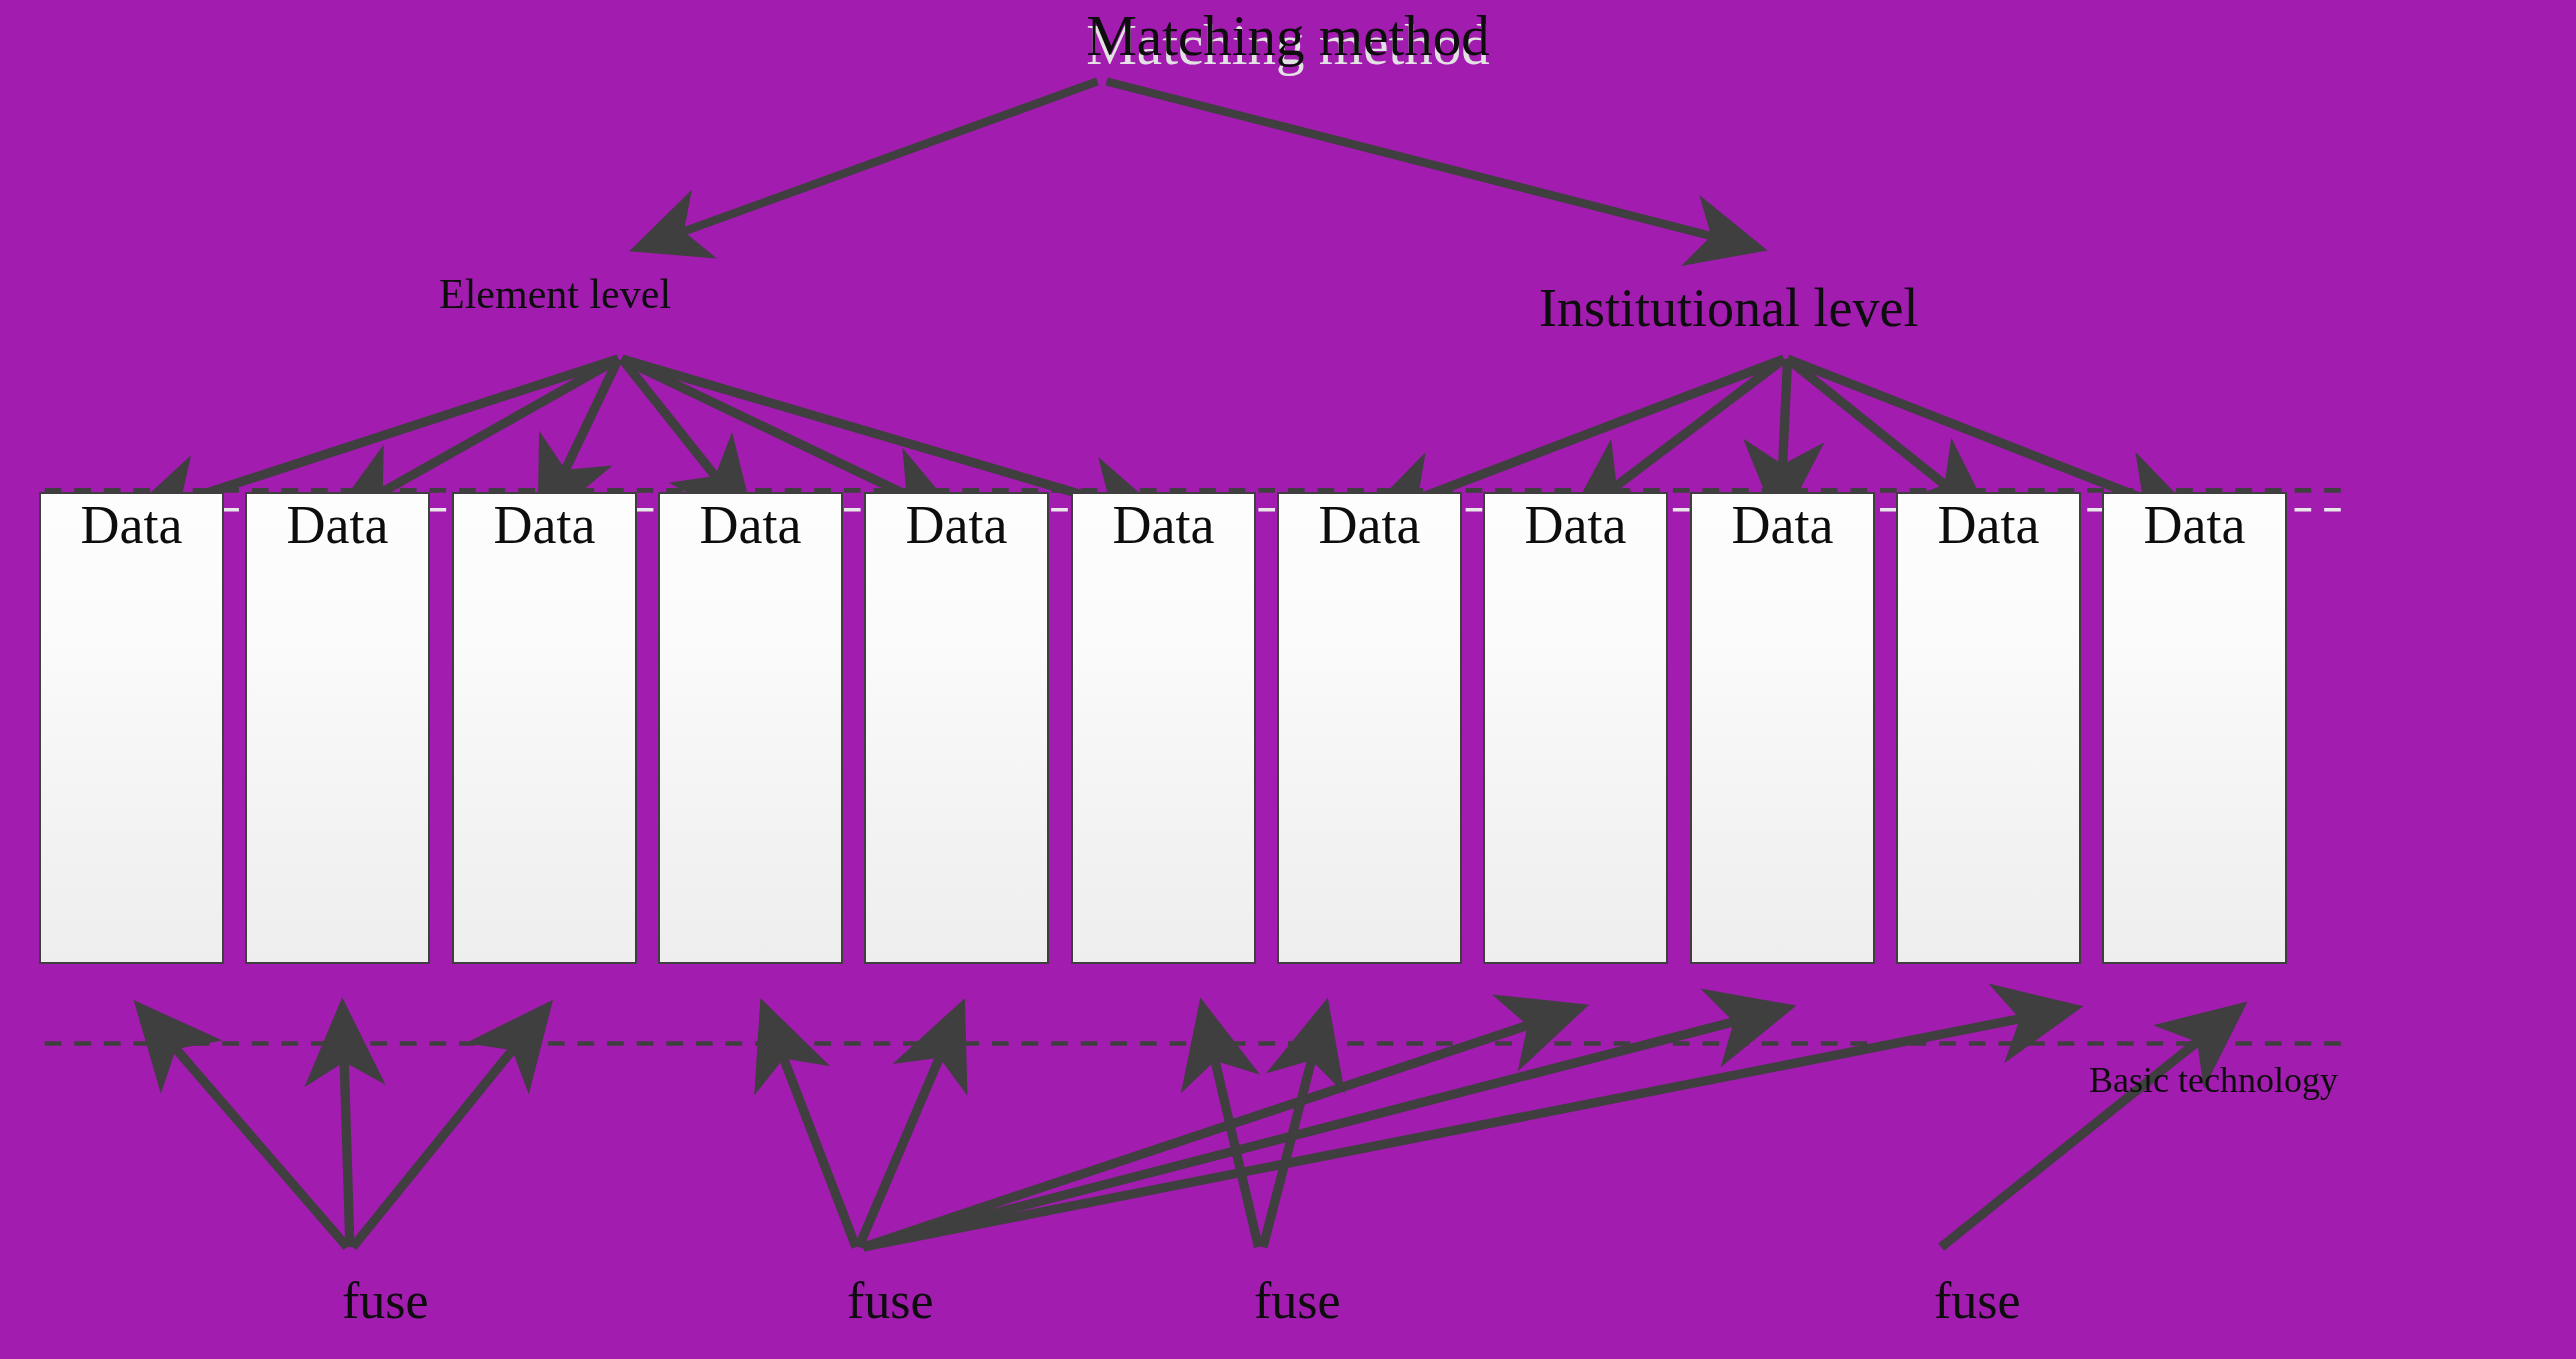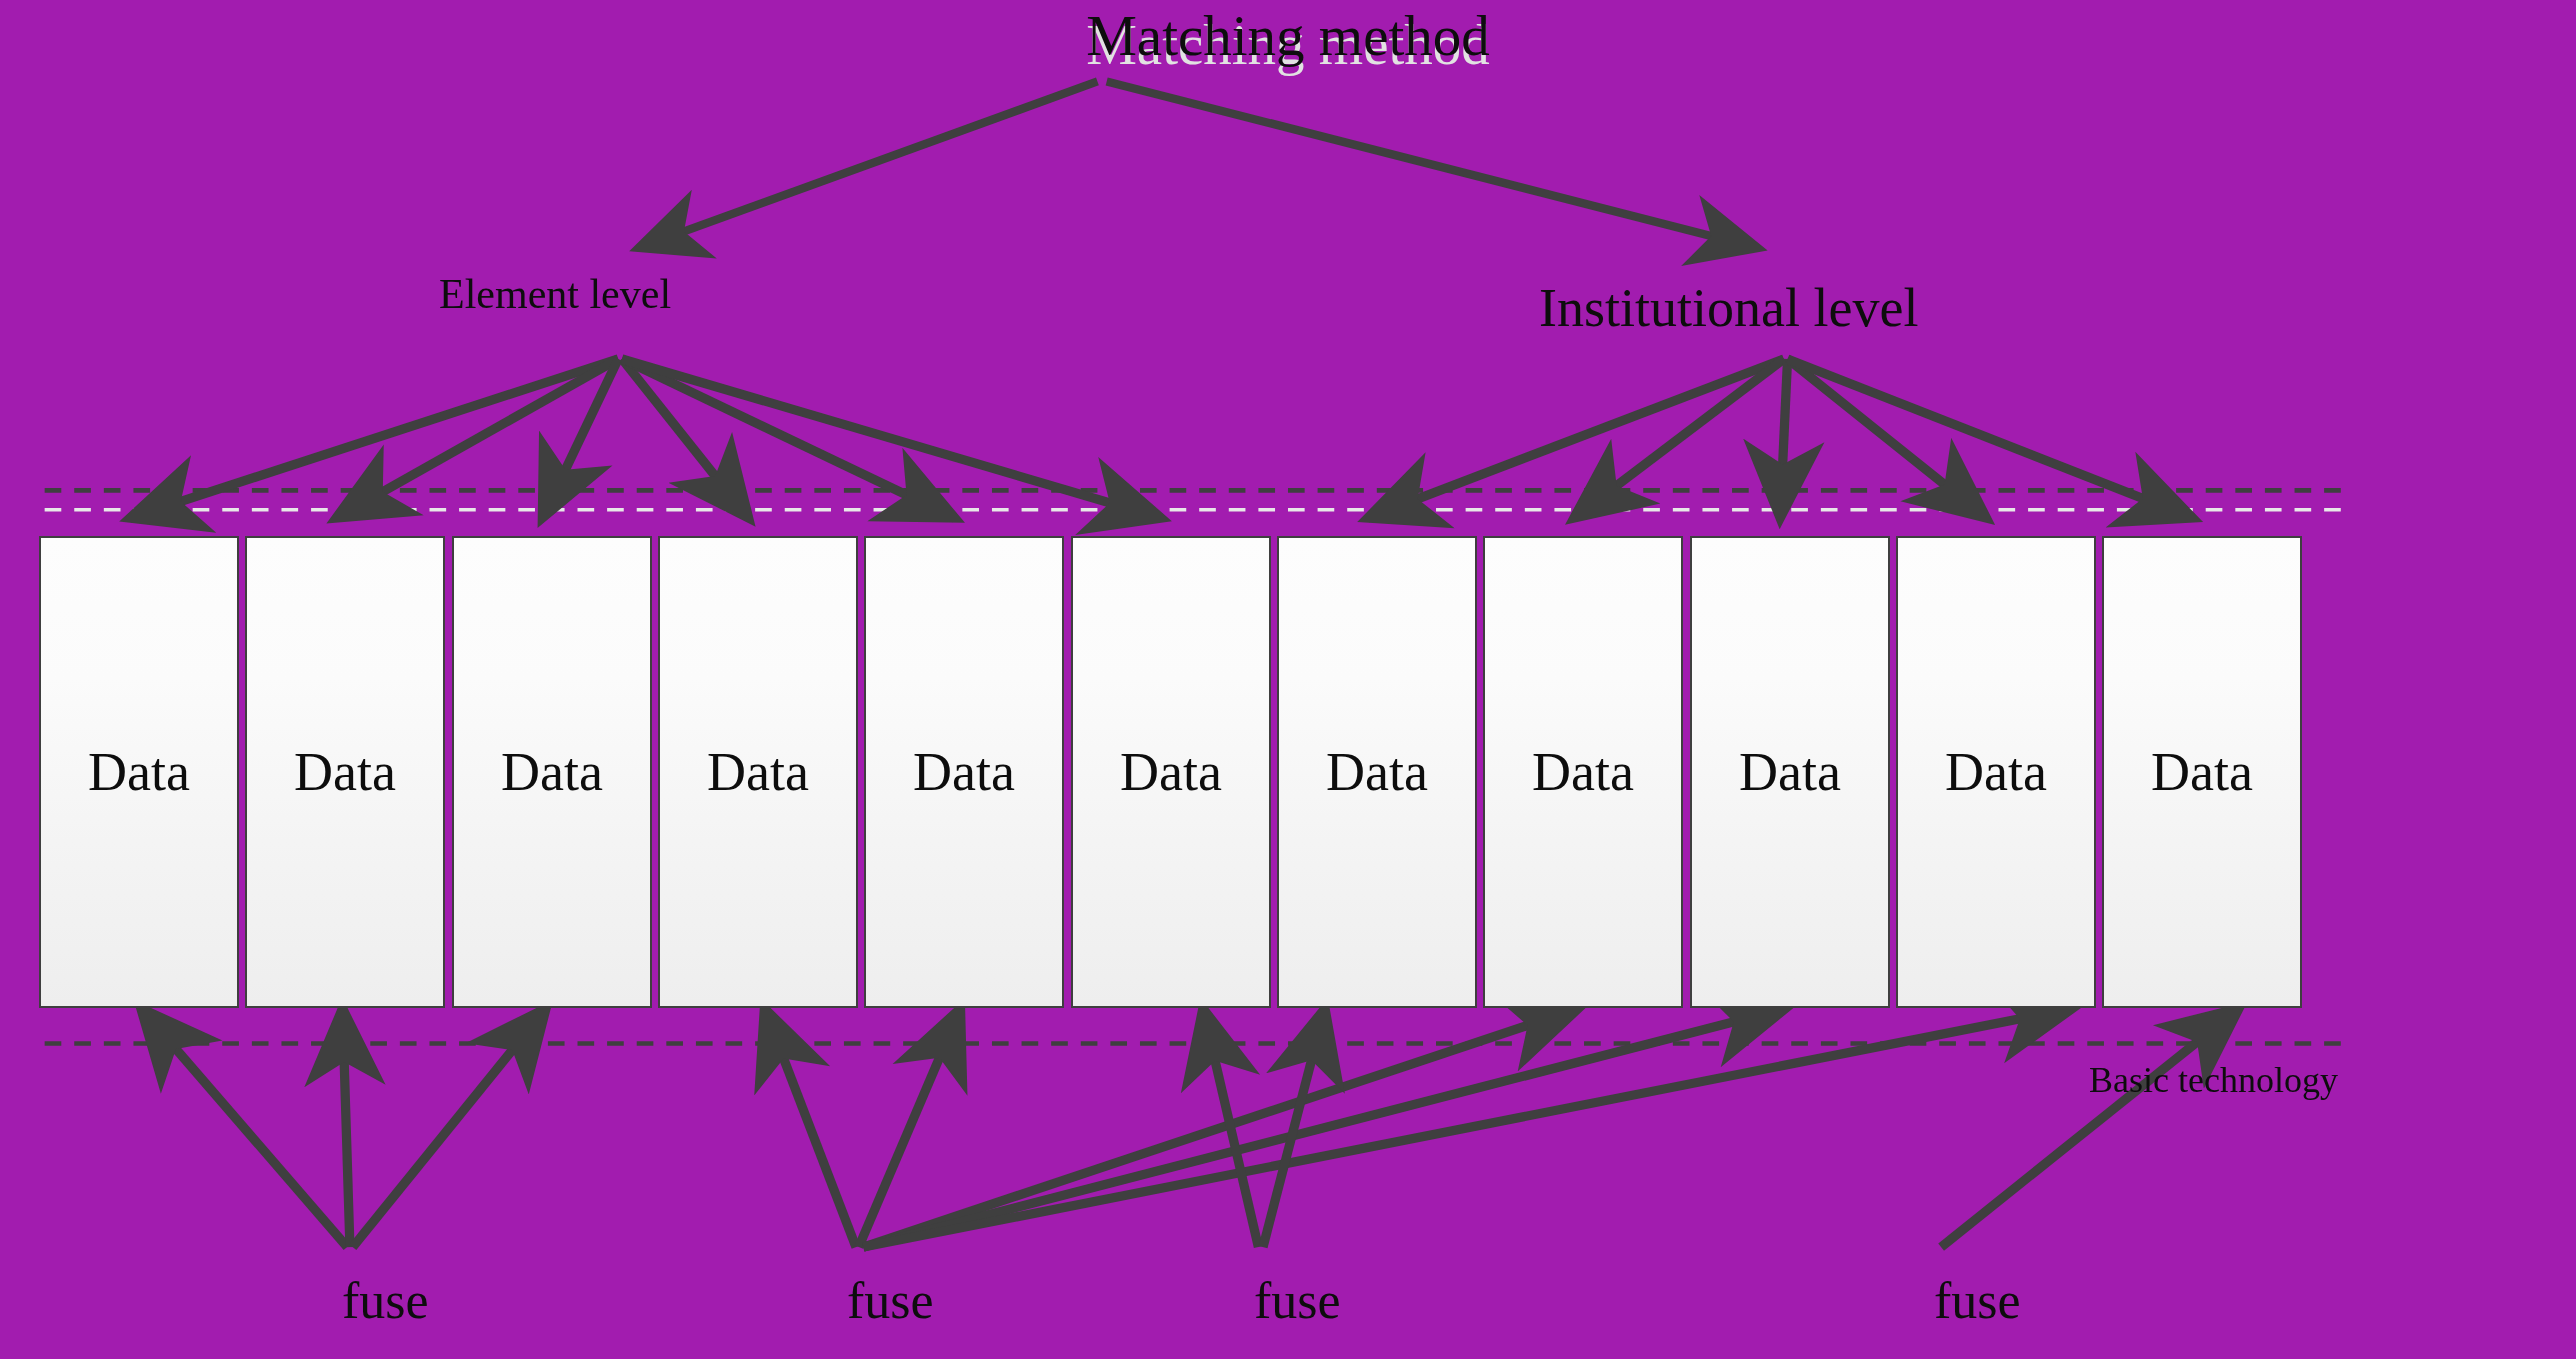--- a/index.html
+++ b/index.html
@@ -29,26 +29,26 @@
   #title-matching-method{font-size:57px;left:50%;transform:translateX(-50%);top:7.4px;}
   #label-element-level{font-size:42px;left:439px;top:273px;}
   #label-institutional-level{font-size:54px;left:1539px;top:281px;}
   #label-basic-technology{font-size:36px;left:2089px;top:1062px;}
 
   .fuse{font-size:52px;}
   .fuse .ghost{top:10.2px;}
 
   .databox{
     position:absolute;
-    top:536px;height:472px;
-    width:200px;
+    top:492px;height:472px;
+    width:185px;
     border:2.8px solid #3f3f3f;
     background:linear-gradient(180deg,#fdfdfd 0%,#fbfbfb 30%,#f3f3f3 70%,#eeeeee 100%);
     box-sizing:border-box;
-    display:flex;align-items:center;justify-content:center;
+    display:flex;justify-content:center;
   }
   .databox::after{
     content:"";
     position:absolute;left:7.4px;top:7.4px;
     width:185px;height:472px;
     border-right:6.5px dotted #ececec;
     border-bottom:6.5px dotted #ececec;
     box-sizing:border-box;
     z-index:-1;
   }

